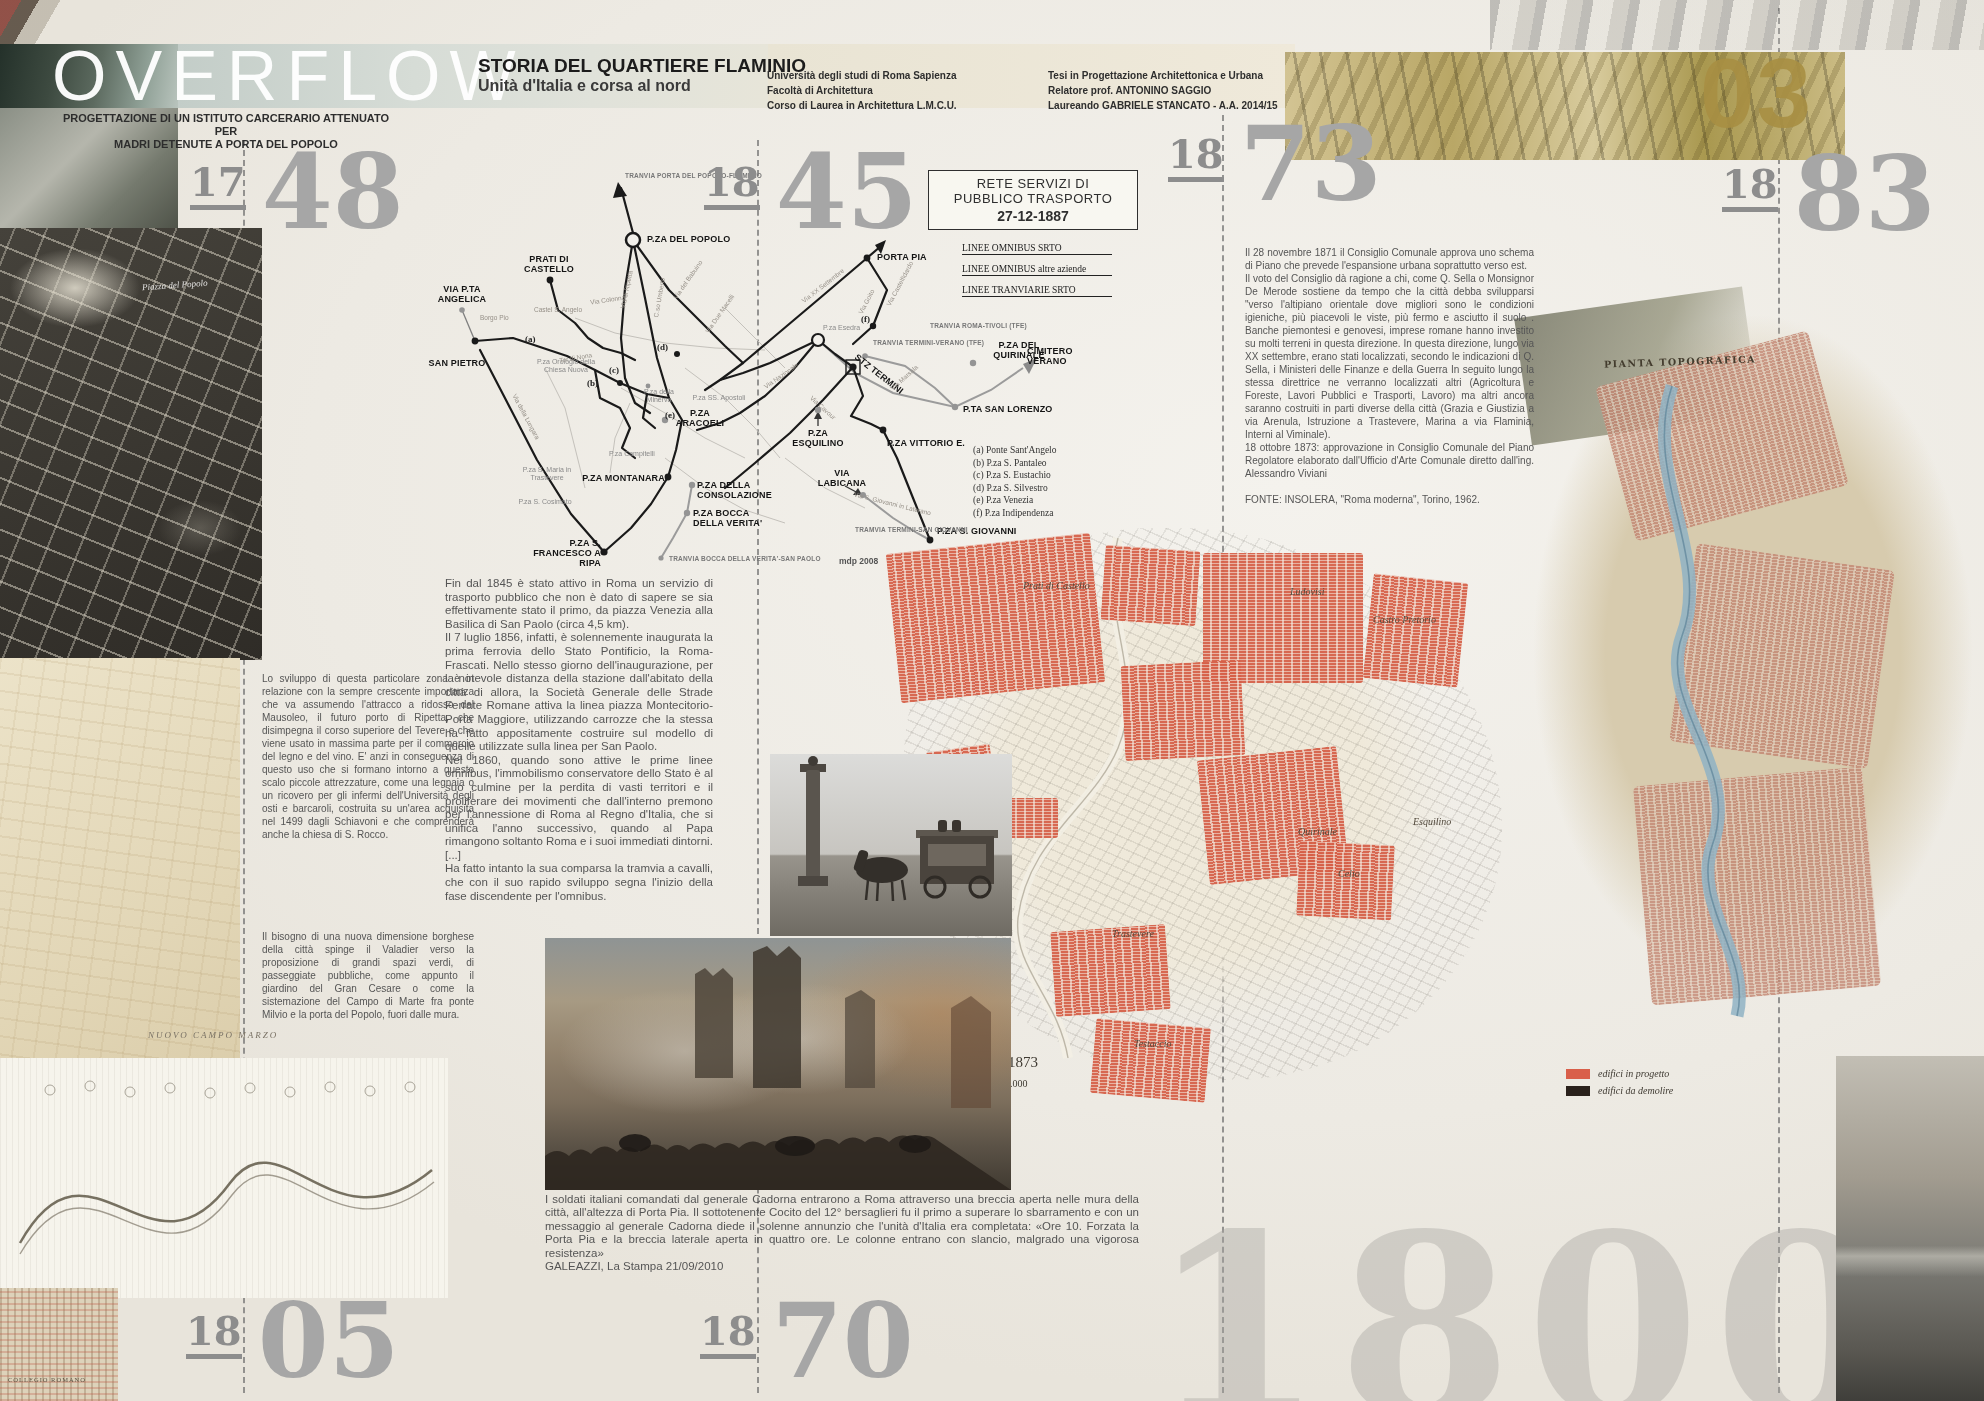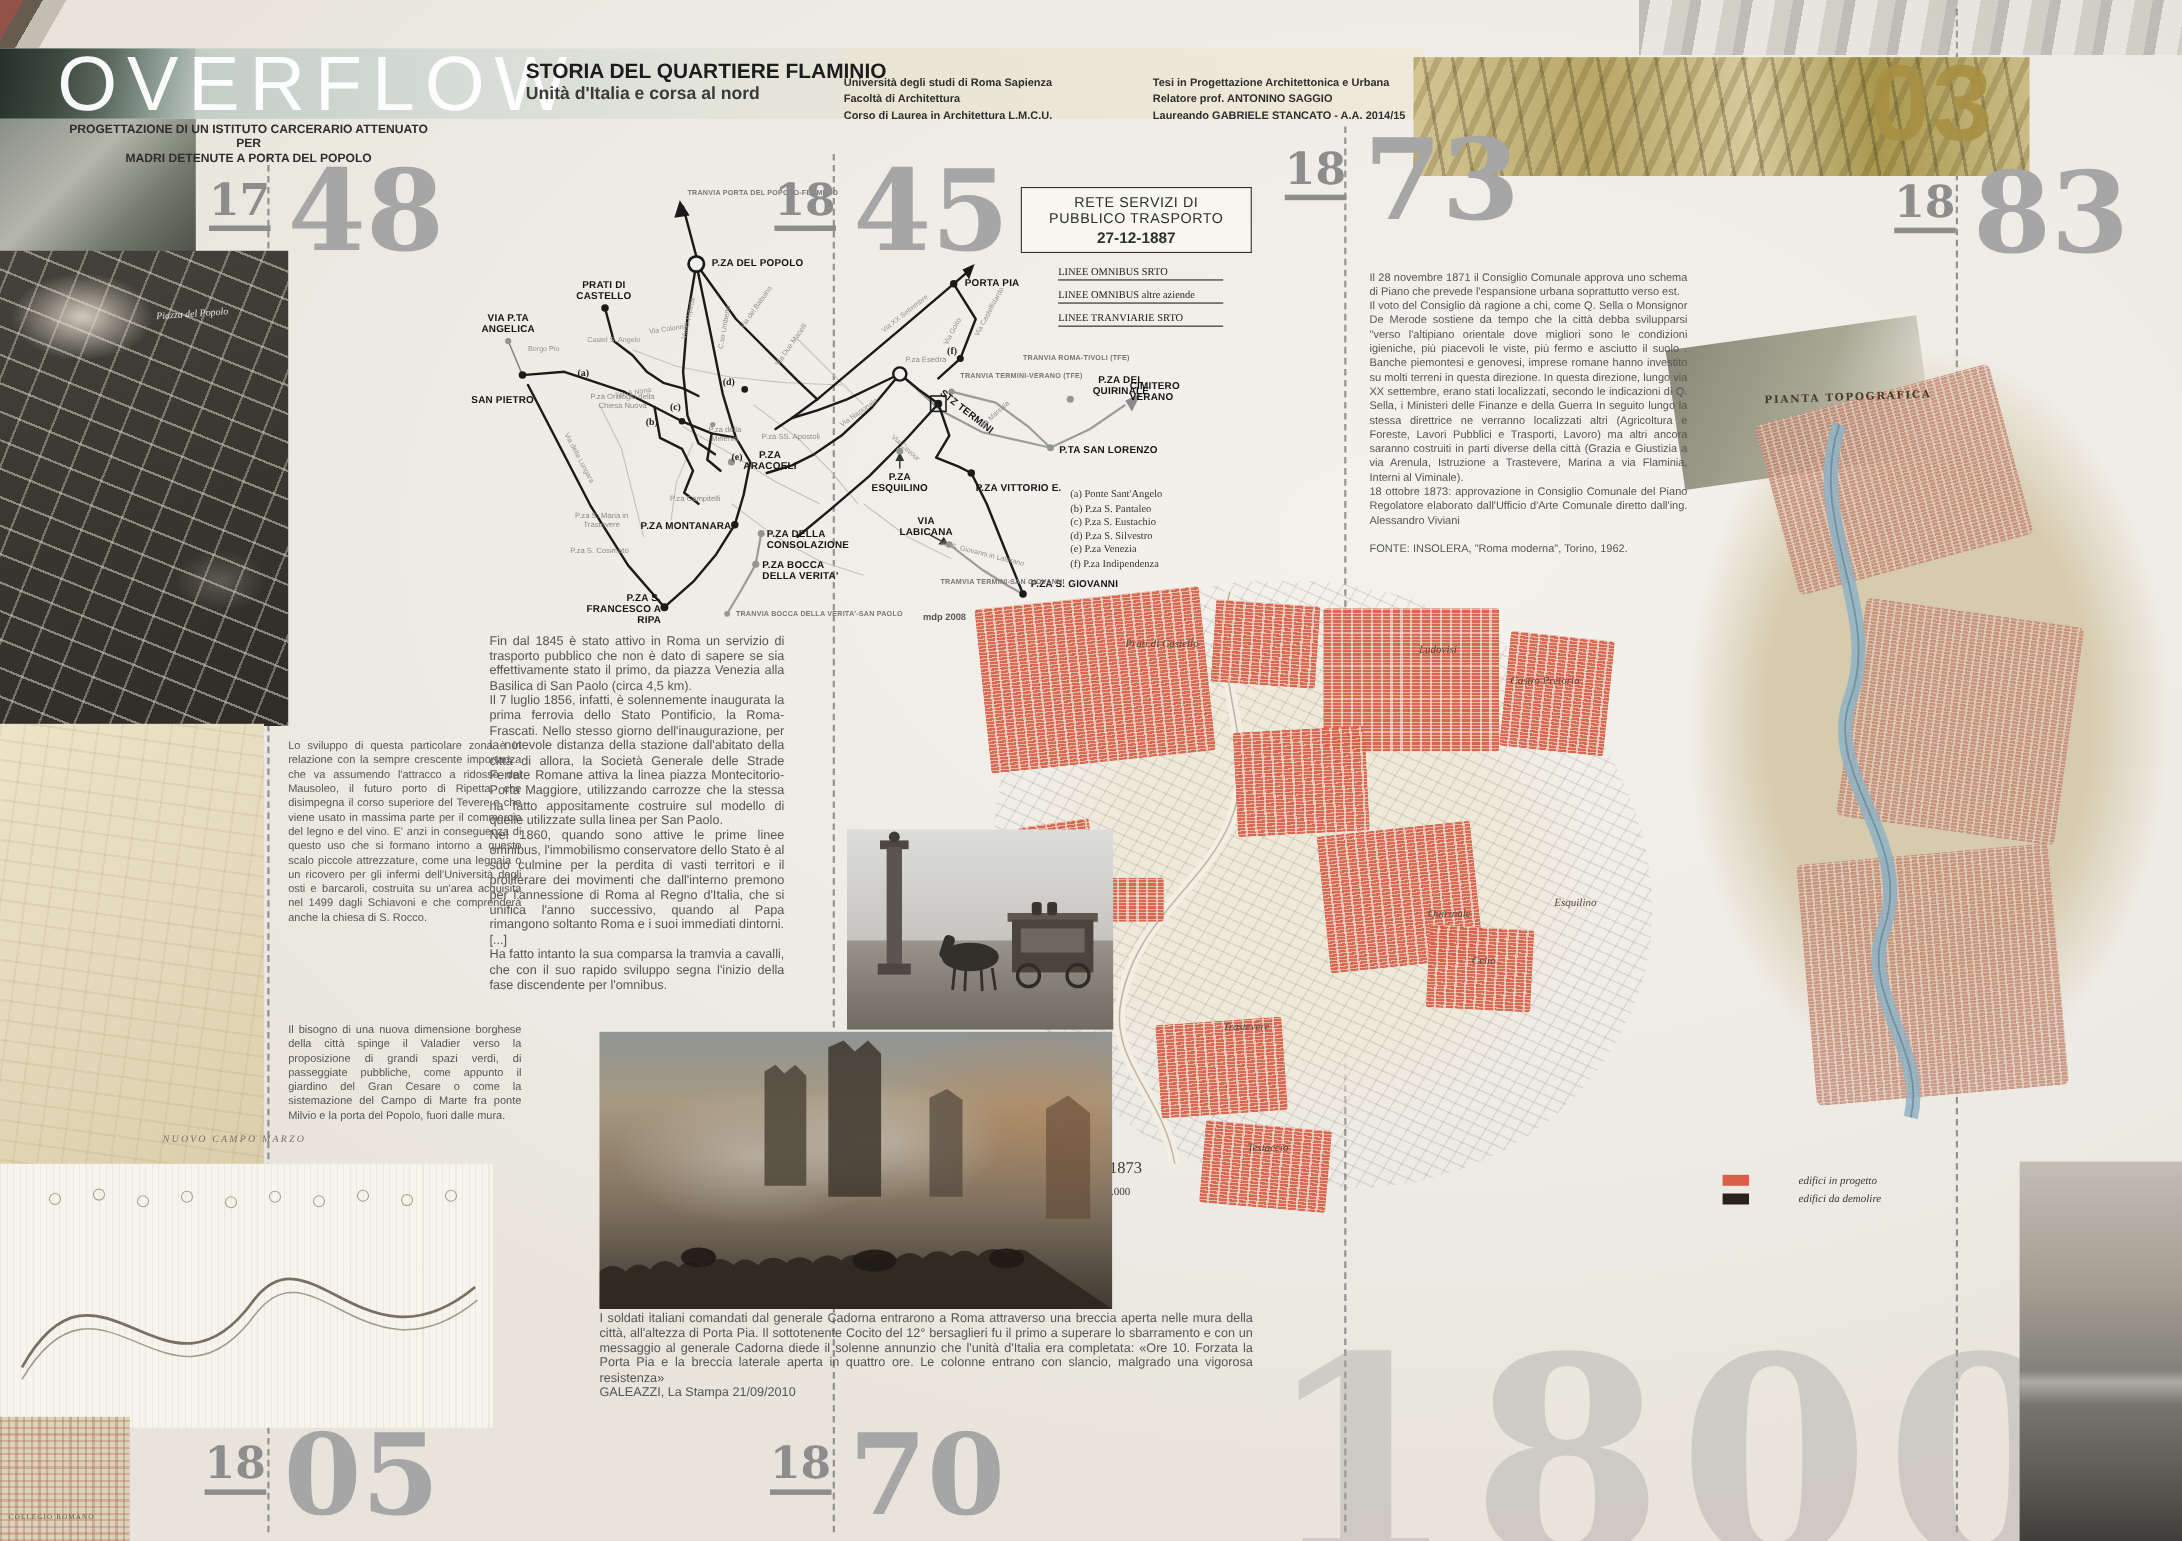--- a/index.html
+++ b/index.html
@@ -113,21 +113,21 @@
       repeating-linear-gradient(-58deg, rgba(70,64,56,.13) 0 1.5px, transparent 1.5px 12px);}
   .red{position:absolute;opacity:.93;border-radius:3px;
     background:
       repeating-linear-gradient(0deg, transparent 0 2px, rgba(246,241,231,.55) 2px 3px),
       repeating-linear-gradient(90deg, transparent 0 7px, rgba(246,241,231,.6) 7px 9px),
       #d65f47;}
   .rione{position:absolute;font-family:"Liberation Serif",serif;font-style:italic;font-size:10px;color:#52493c;z-index:3;}
   .cap73a{position:absolute;font-family:"Liberation Serif",serif;font-size:15px;color:#3f3a32;z-index:3;}
   .cap73b{position:absolute;font-family:"Liberation Serif",serif;font-size:10px;color:#3f3a32;z-index:3;}
   .legend73{position:absolute;left:1566px;top:1068px;z-index:3;}
-  .legend73 .row{display:flex;align-items:flex-start;margin-bottom:6px;gap:37px;}
+  .legend73 .row{display:flex;align-items:center;margin-bottom:6px;}
   .legend73 .sw{width:24px;height:10px;margin-right:8px;}
   .legend73 .lab{font-family:"Liberation Serif",serif;font-style:italic;font-size:10px;color:#3f3a32;}
   
   .mapR{position:absolute;left:1522px;top:296px;width:462px;height:792px;z-index:2;
     background:radial-gradient(58% 52% at 50% 45%, #d7cbae 55%, rgba(215,203,174,0) 82%);}
   .pink{position:absolute;opacity:.8;border-radius:6px;
     background:
       repeating-linear-gradient(0deg, transparent 0 2px, rgba(235,228,210,.5) 2px 3px),
       repeating-linear-gradient(90deg, transparent 0 5px, rgba(235,228,210,.55) 5px 7px),
       #c38672;}

